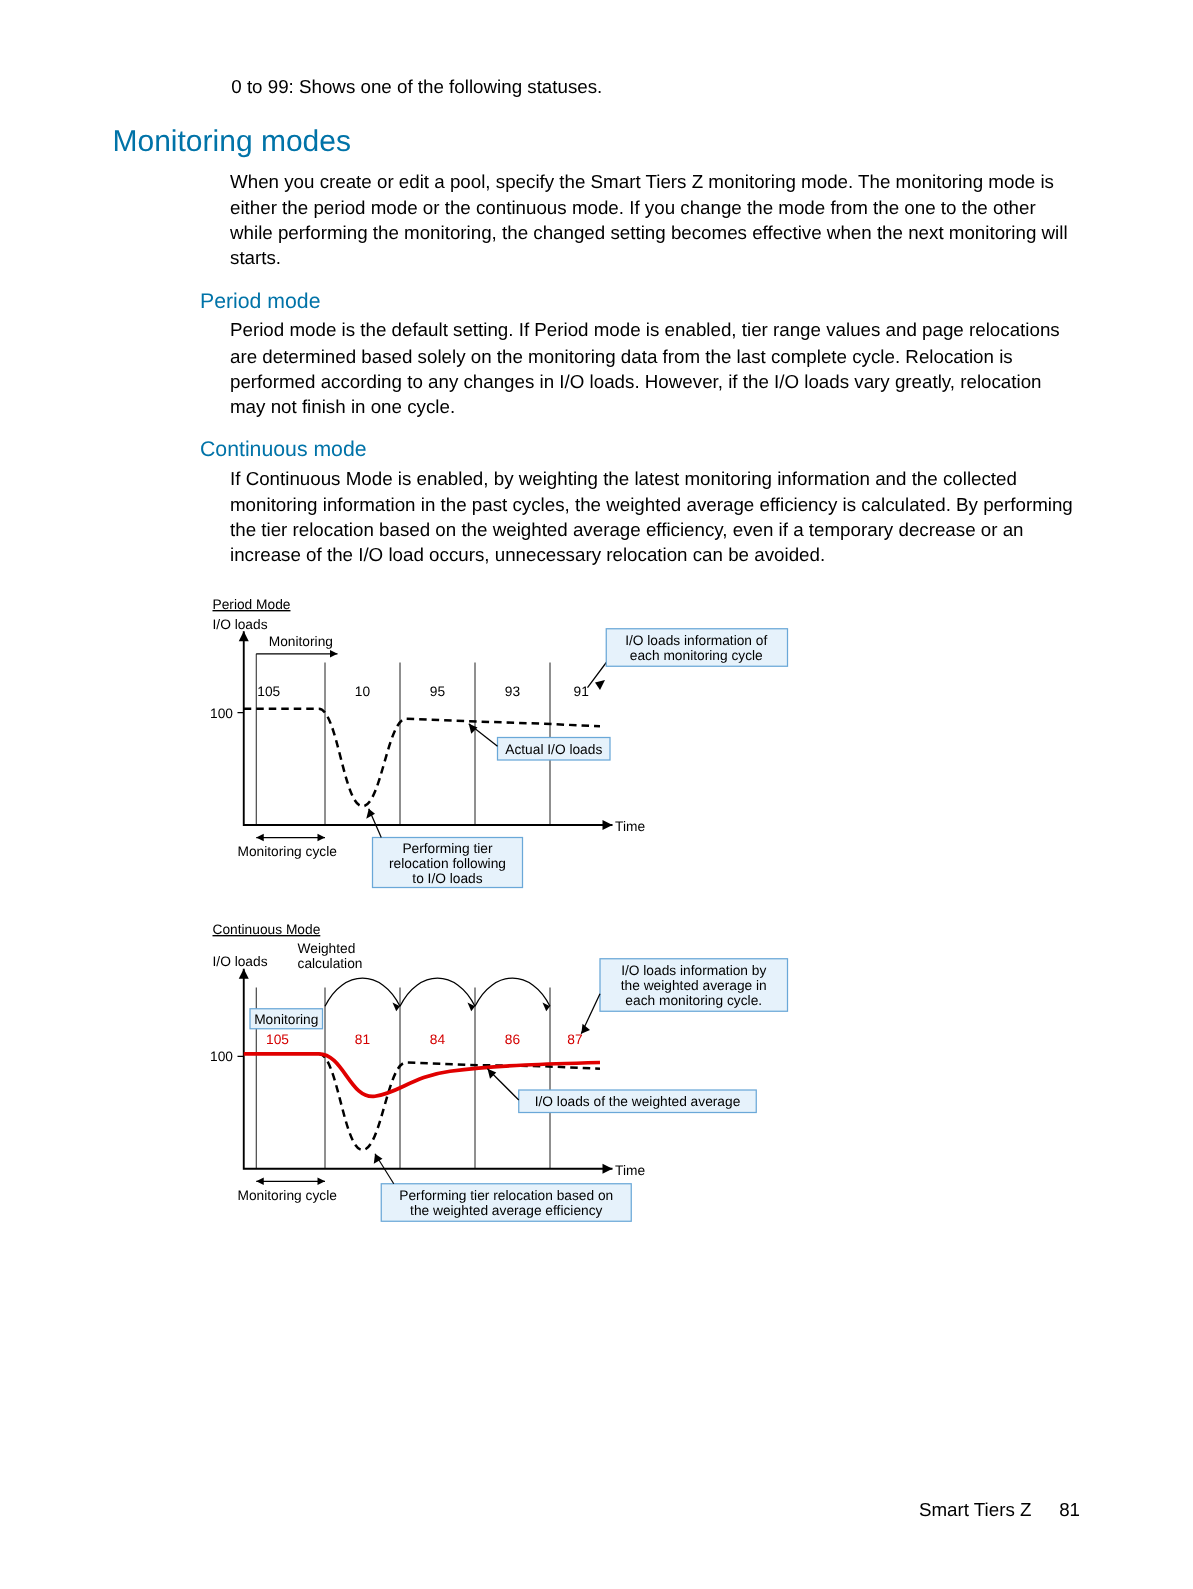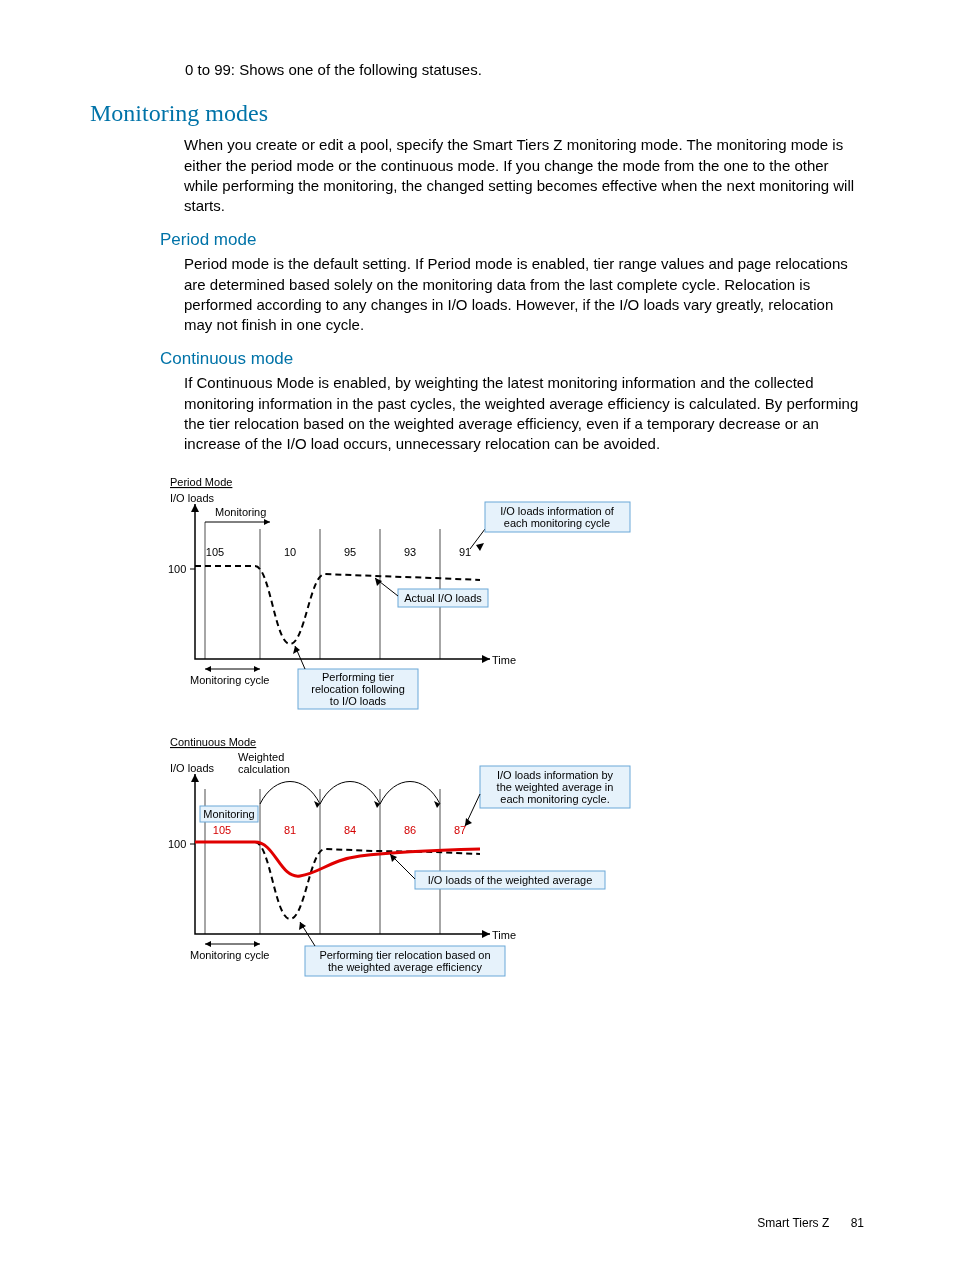--- a/index.html
+++ b/index.html
@@ -36,38 +36,38 @@
     margin-bottom: 10px;
   }
   ul.sublist li::before {
     content: "◦";
     position: absolute;
     left: 12px;
     top: 0;
     font-size: 12px;
   }
   h2.section {
-    font-family: Liberation Serif, serif;
+    font-family: Liberation Sans, sans-serif;
     font-weight: normal;
     color: #0073a8;
     font-size: 24px;
     margin: 20px 0 8px 0;
   }
   h3.subsection {
     font-family: Arial, Helvetica, sans-serif;
     font-weight: normal;
     color: #0073a8;
     font-size: 17px;
     margin: 14px 0 4px 70px;
   }
   .footer {
     position: absolute;
-    bottom: 41px;
+    bottom: 54px;
     right: 90px;
-    font-size: 12px;
+    font-size: 15px;
   }
   .footer .pg { margin-left: 18px; }
   
   .diagram-wrap {
     margin: 20px 0 0 70px;
   }
   svg { display: block; }
   .dlabel { font-family: Arial, sans-serif; font-size: 11px; }
   .dtitle { font-family: Arial, sans-serif; font-size: 11px; text-decoration: underline; }
   .redtxt { fill: #d40000; font-family: Arial, sans-serif; font-size: 11px; }

